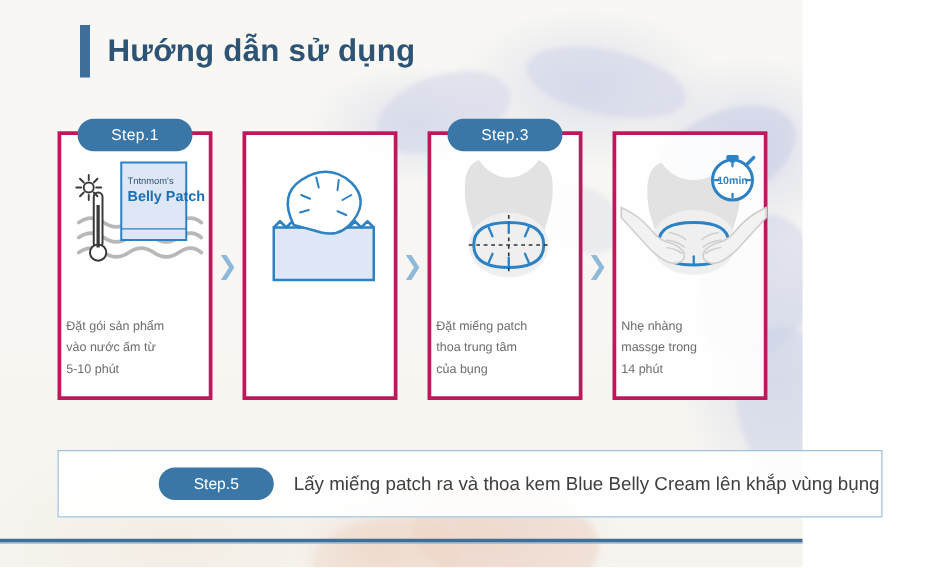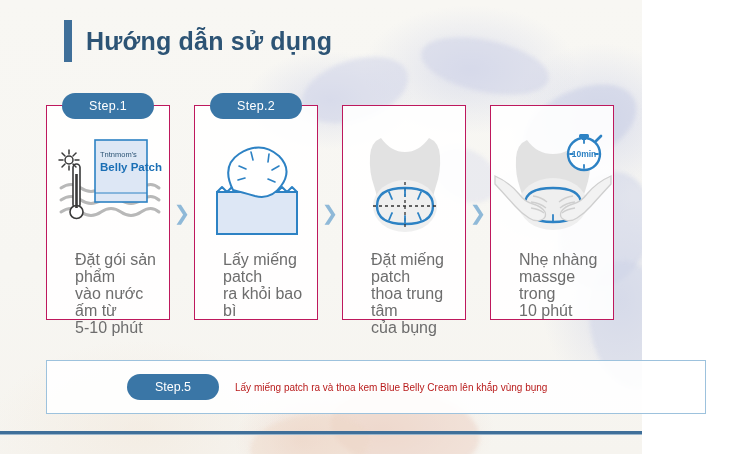--- a/index.html
+++ b/index.html
@@ -30,49 +30,49 @@
   
   .title-wrap{position:absolute;left:20px;top:20px;display:flex;align-items:center;gap:14px;padding-left:44px;}
   .title-bar{width:8px;height:42px;background:#3f6f99;}
   .title-text{
     font-size:25px;font-weight:bold;color:#2d5475;letter-spacing:.2px;white-space:nowrap;
   }
   
   .cards{position:absolute;left:46px;top:105px;display:flex;align-items:flex-start;}
   .card{
     position:relative;width:124px;height:215px;
-    border:1px solid #be185d;background:rgba(255,255,255,.90);
+    border:3px solid #be185d;background:rgba(255,255,255,.90);
     box-sizing:border-box;
   }
   .pill{
     position:absolute;left:50%;top:-13px;transform:translateX(-50%);
     width:92px;height:26px;border-radius:13px;background:#3a76a6;
     color:#ffffff;font-size:12.5px;display:flex;align-items:center;justify-content:center;
     letter-spacing:.3px;
   }
-  .art{position:absolute;left:0;top:24px;width:100%;height:115px;}
+  .art{position:absolute;left:0;top:12px;width:100%;height:115px;}
   .caption{
-    position:absolute;left:28px;top:145px;right:8px;
-    font-size:16px;line-height:17px;color:#6d6d6d;white-space:pre-line;
+    position:absolute;left:4px;top:145px;right:8px;
+    font-size:10px;line-height:17px;color:#6d6d6d;white-space:pre-line;
   }
   .chev{
     width:24px;height:215px;display:flex;align-items:center;justify-content:center;
     color:#8fb9d8;font-size:20px;line-height:1;
   }
   
   .banner{
     position:absolute;left:46px;top:360px;width:660px;height:54px;
     border:1px solid #9dc2dd;background:rgba(255,255,255,.90);box-sizing:border-box;
     display:flex;align-items:center;
   }
   .banner .pill5{
     position:relative;margin-left:80px;width:92px;height:26px;border-radius:13px;
     background:#3a76a6;color:#fff;font-size:12.5px;display:flex;align-items:center;justify-content:center;
   }
-  .banner .b-text{margin-left:16px;font-size:10px;color:#b91c1c;white-space:nowrap;}
+  .banner .b-text{margin-left:16px;font-size:15px;color:#404040;white-space:nowrap;}
   
   .bottom-rule{position:absolute;left:0;top:431px;width:642px;height:3px;background:#3f6f99;}
   .bottom-rule2{position:absolute;left:0;top:434px;width:642px;height:1px;background:#9bb6cc;}
   svg{display:block;}
 </style>
 </head>
 <body>
 
 <div id="stage">
 
@@ -130,47 +130,45 @@
         </svg>
       </div>
       <div class="caption">Đặt gói sản phẩm
 vào nước ấm từ
 5-10 phút</div>
     </div>
 
     <div class="chev">❯</div>
 
     <div class="card">
-      <div class="pill">Step.2</div>
       <div class="art">
         <svg viewBox="0 0 124 115" width="124" height="115">
 
           <path d="M22 62 h80 v42 h-80 z" fill="#dde7f5" stroke="#2d82c4" stroke-width="2"></path>
 
           <path d="M22 62 l5 -5 l5 5 l5 -5 l5 5 l5 -5 l5 5 l5 -5 l5 5 l5 -5 l5 5 l5 -5 l5 5 l5 -5 l5 5 l5 -5 l5 5" fill="none" stroke="#2d82c4" stroke-width="2" stroke-linejoin="round"></path>
 
           <path d="M38 60 q-12 -24 6 -36 q22 -14 40 2 q14 14 2 30 q-10 14 -26 10 q-14 -4 -22 -6 z" fill="#ffffff" stroke="#2d82c4" stroke-width="2"></path>
 
           <g stroke="#2d82c4" stroke-width="1.6" stroke-linecap="round">
             <line x1="56" y1="22" x2="58" y2="30"></line>
             <line x1="74" y1="24" x2="73" y2="32"></line>
             <line x1="84" y1="36" x2="77" y2="40"></line>
             <line x1="44" y1="36" x2="51" y2="39"></line>
             <line x1="43" y1="50" x2="50" y2="48"></line>
             <line x1="80" y1="52" x2="73" y2="49"></line>
           </g>
         </svg>
       </div>
-      <div class="caption">Lấy miếng patch
-ra khỏi bao bì</div>
     </div>
 
     <div class="chev">❯</div>
 
     <div class="card">
+      <div class="pill">Step.3</div>
       <div class="art">
         <svg viewBox="0 0 124 115" width="124" height="115">
 
           <path d="M38 8 q10 14 24 14 q14 0 24 -14 q10 4 11 18 q1 16 -4 30 q-4 12 -4 22 q0 18 -27 18 q-27 0 -27 -18 q0 -10 -4 -22 q-5 -14 -4 -30 q1 -14 11 -18 z" fill="#e2e2e2"></path>
 
           <ellipse cx="62" cy="76" rx="32" ry="26" fill="#efefef"></ellipse>
 
           <path d="M34 76 q0 -18 28 -18 q28 0 28 18 q0 18 -28 18 q-28 0 -28 -18 z" fill="none" stroke="#2d82c4" stroke-width="2.4"></path>
 
           <g stroke="#333333" stroke-width="1.3" stroke-dasharray="3,3">
@@ -229,21 +227,21 @@
               <line x1="93" y1="35" x2="93" y2="38"></line>
               <line x1="79" y1="24" x2="82" y2="24"></line>
               <line x1="104" y1="24" x2="107" y2="24"></line>
             </g>
             <text x="93" y="27" text-anchor="middle" font-family="Liberation Sans, sans-serif" font-size="8.5" font-weight="bold" fill="#2d82c4">10min</text>
           </g>
         </svg>
       </div>
       <div class="caption">Nhẹ nhàng
 massge trong
-10 phút</div>
+14 phút</div>
     </div>
 
   </div>
 
   <div class="banner">
     <div class="pill5">Step.5</div>
     <div class="b-text">Lấy miếng patch ra và thoa kem Blue Belly Cream lên khắp vùng bụng</div>
   </div>
 
   <div class="bottom-rule"></div>

